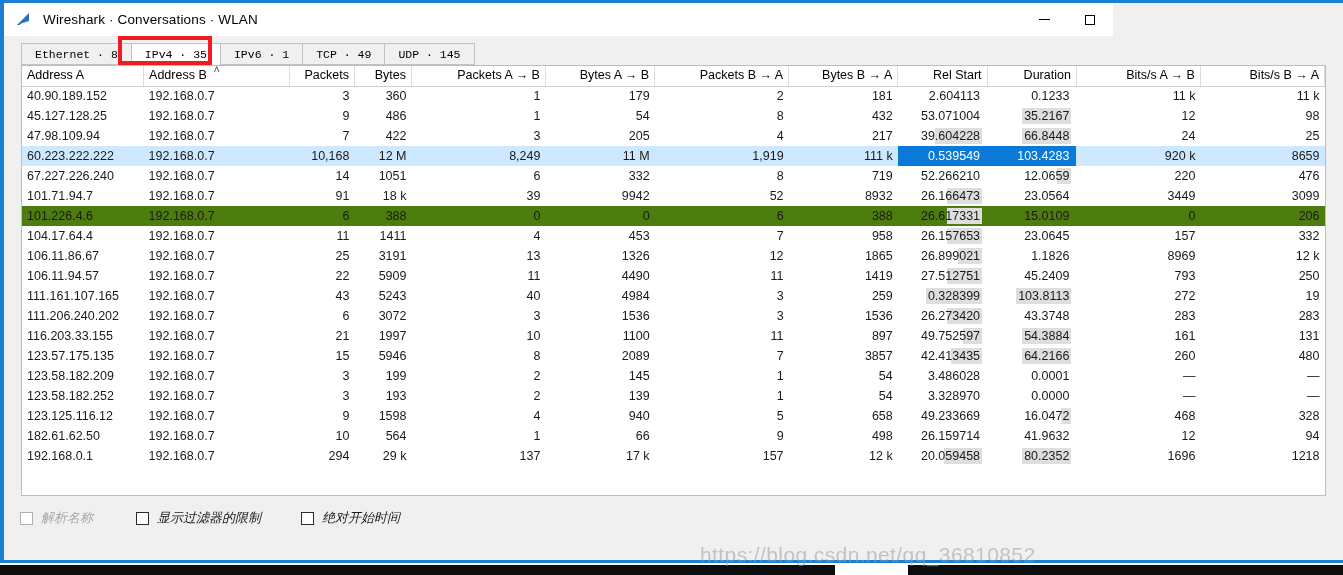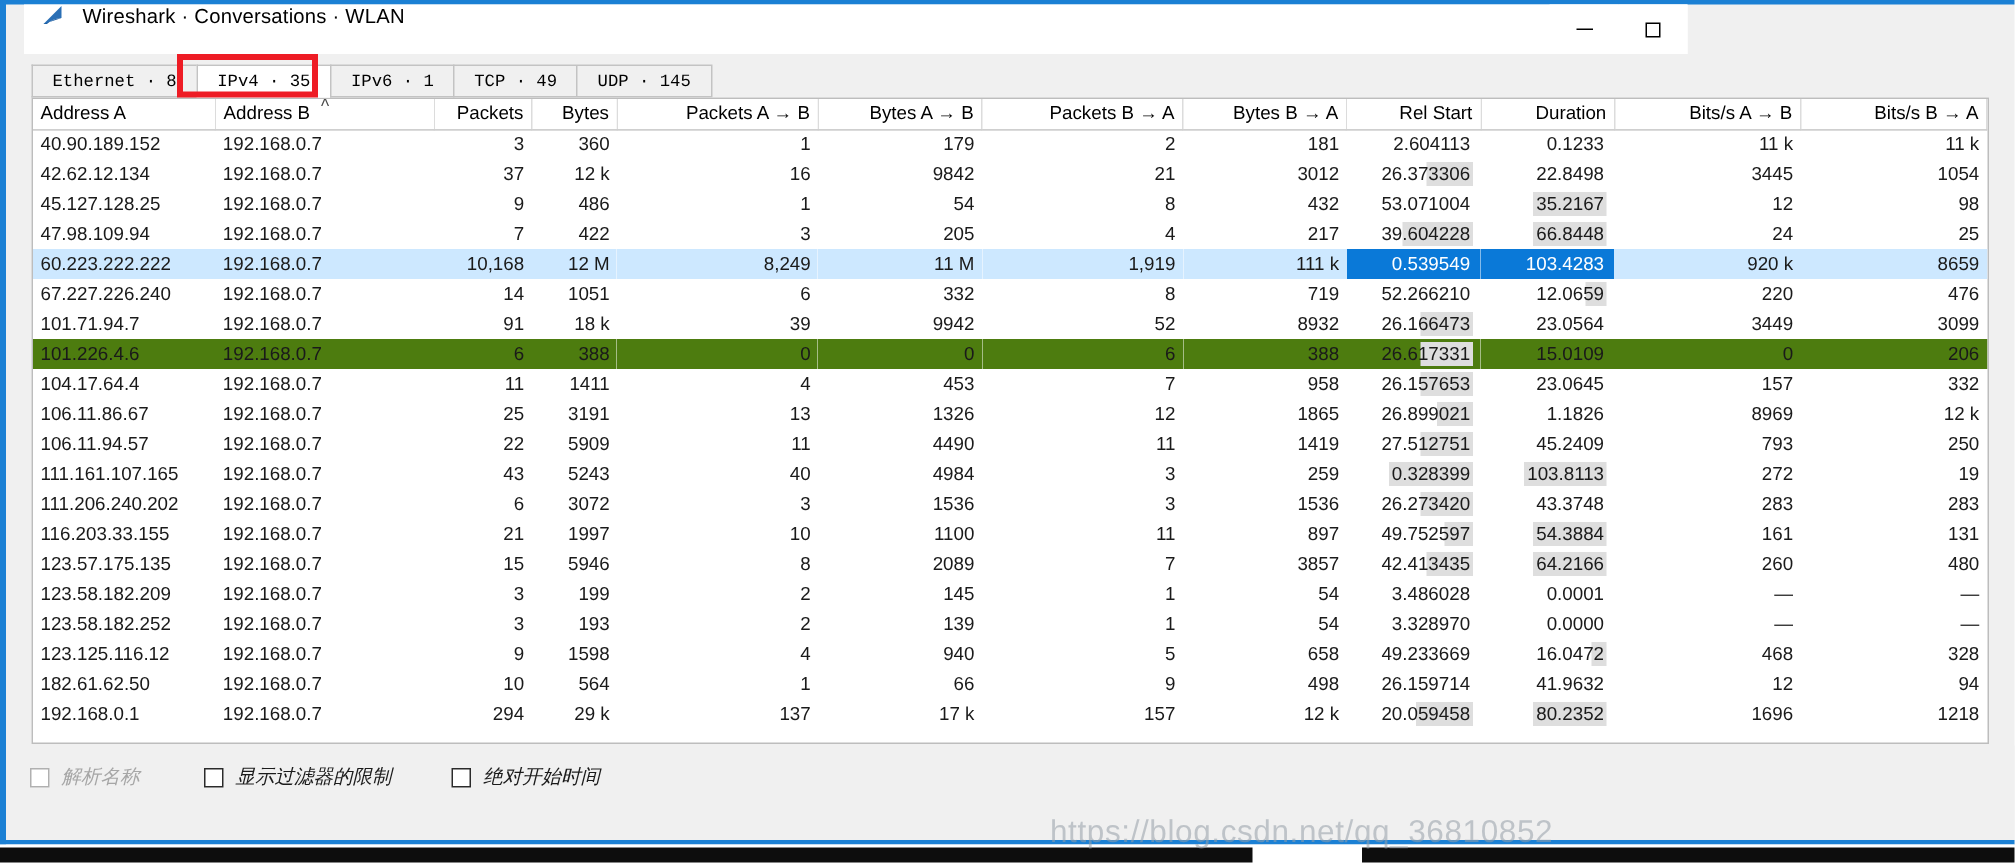--- a/index.html
+++ b/index.html
@@ -35,24 +35,25 @@
   }
   #win-bottom-border {
     position: absolute; left: 0; top: 560px;
     width: 1343px; height: 3px;
     background: #1b80d4;
   }
 
   
   #titlebar {
     position: absolute;
-    left: 16px; top: 3px;
+    left: 4px; top: 3px;
     width: 1109px; height: 33px;
     background: #ffffff;
     display: flex;
+    align-items: center;
   }
   #app-icon {
     width: 18px; height: 16px;
     margin-left: 12px; margin-right: 9px;
     position: relative;
     flex: none;
   }
   #app-icon svg { display: block; }
   #title-text {
     font-size: 13.5px;
@@ -334,34 +335,20 @@
             <td class="num">1</td>
             <td class="num">179</td>
             <td class="num">2</td>
             <td class="num">181</td>
             <td class="num"><span class="cellbar"><span class="txt">2.604113</span></span></td>
             <td class="num"><span class="cellbar"><span class="txt">0.1233</span></span></td>
             <td class="num">11 k</td>
             <td class="num">11 k</td>
           </tr>
           <tr>
-            <td>42.62.12.134</td>
-            <td>192.168.0.7</td>
-            <td class="num">37</td>
-            <td class="num">12 k</td>
-            <td class="num">16</td>
-            <td class="num">9842</td>
-            <td class="num">21</td>
-            <td class="num">3012</td>
-            <td class="num"><span class="cellbar"><span class="bar" style="right: 0px; width: 50%;"></span><span class="txt">26.373306</span></span></td>
-            <td class="num"><span class="cellbar"><span class="txt">22.8498</span></span></td>
-            <td class="num">3445</td>
-            <td class="num">1054</td>
-          </tr>
-          <tr>
             <td>45.127.128.25</td>
             <td>192.168.0.7</td>
             <td class="num">9</td>
             <td class="num">486</td>
             <td class="num">1</td>
             <td class="num">54</td>
             <td class="num">8</td>
             <td class="num">432</td>
             <td class="num"><span class="cellbar"><span class="txt">53.071004</span></span></td>
             <td class="num"><span class="cellbar"><span class="bar" style="right: 0px; width: 100%;"></span><span class="txt">35.2167</span></span></td>

